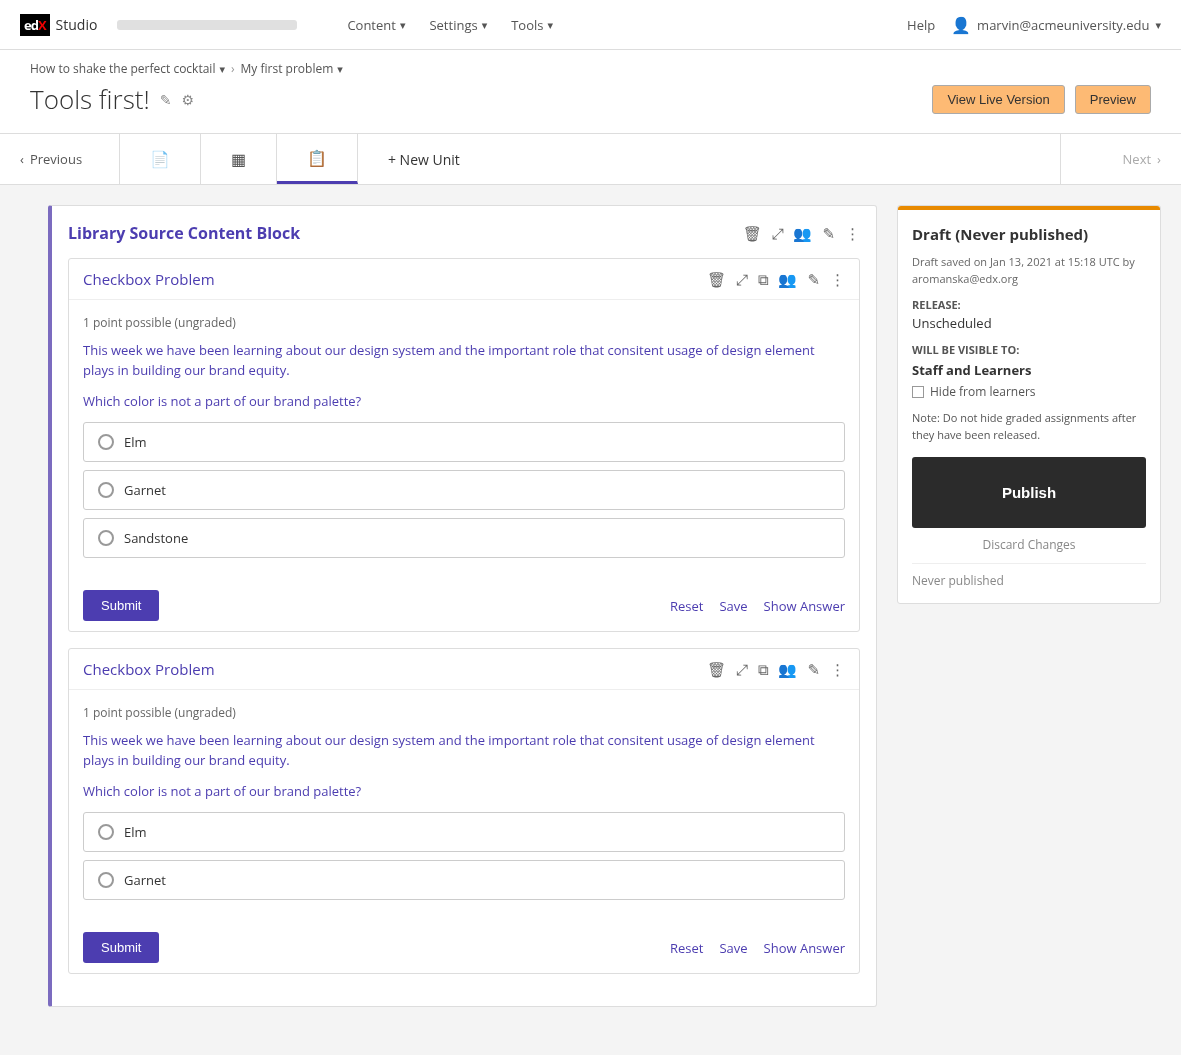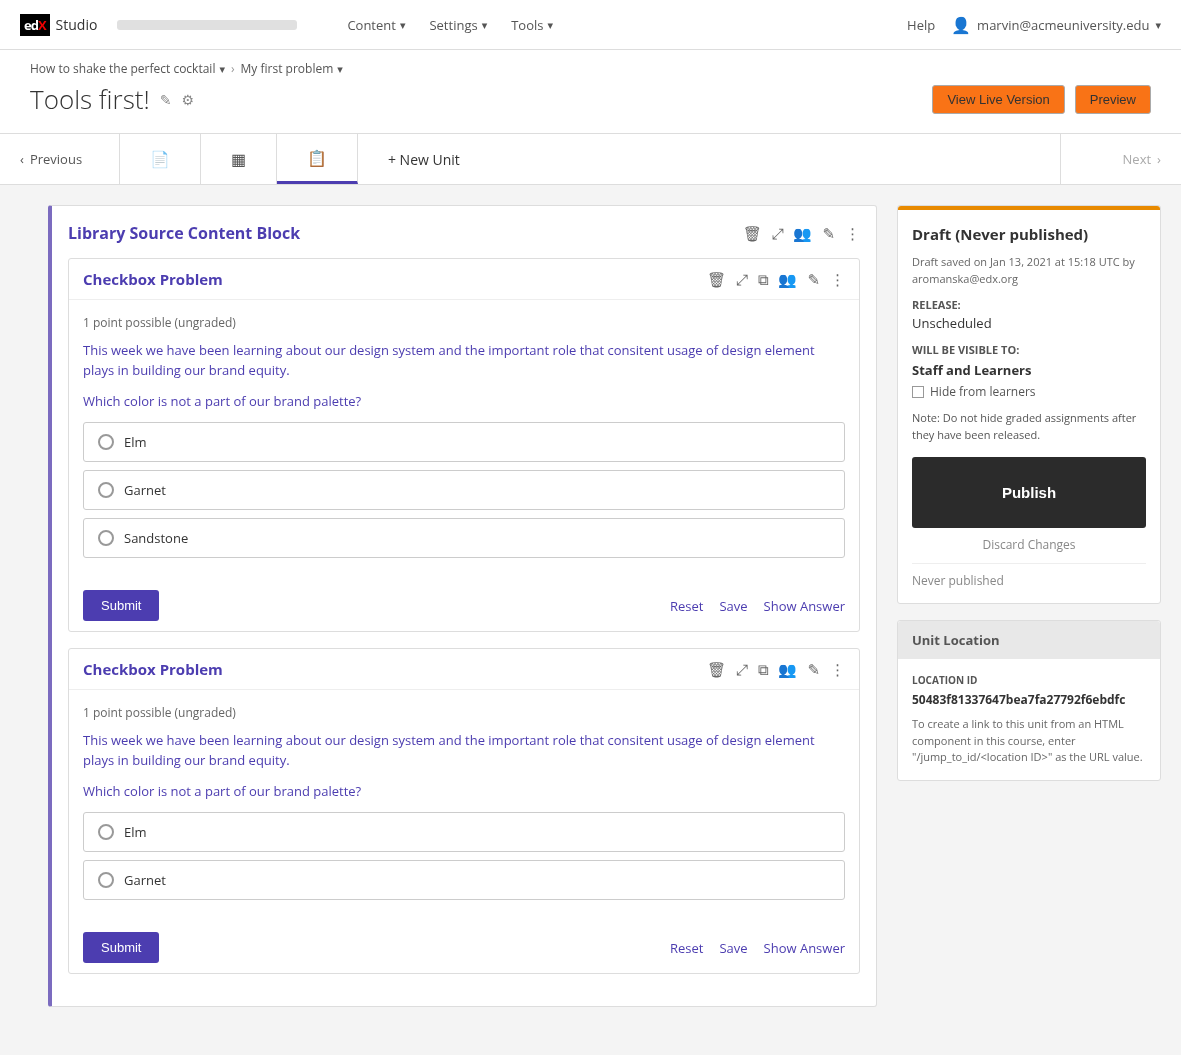--- a/index.html
+++ b/index.html
@@ -87,21 +87,21 @@
     }
     .page-title { font-size: 26px; color: #333; font-weight: 300; }
     .title-icon { color: #888; cursor: pointer; font-size: 14px; }
     .header-actions {
       margin-left: auto;
       display: flex;
       gap: 10px;
     }
     .btn-outline {
       border: 1px solid #aaa;
-      background: #f97316;
+      background: #fdba74;
       padding: 6px 14px;
       font-size: 13px;
       cursor: pointer;
       color: #333;
       border-radius: 3px;
     }
 
     
     .unit-tabs {
       display: flex;
@@ -214,21 +214,21 @@
     }
     .problem-header {
       display: flex;
       align-items: center;
       padding: 10px 14px;
       border-bottom: 1px solid #eee;
     }
     .problem-title {
       font-size: 15px;
       color: #4c3db0;
-      font-weight: bold;
+      font-weight: normal;
       flex: 1;
     }
     .problem-body {
       padding: 14px;
     }
     .points-label {
       font-size: 12px;
       color: #666;
       margin-bottom: 10px;
     }
@@ -613,23 +613,15 @@
           <div class="hide-checkbox"></div>
           <span>Hide from learners</span>
         </div>
         <div class="publish-note">Note: Do not hide graded assignments after they have been released.</div>
         <button class="btn-publish">Publish</button>
         <div class="discard-link">Discard Changes</div>
         <div class="never-published">Never published</div>
       </div>
     </div>
 
-    <div class="unit-location-panel">
-      <div class="unit-location-header">Unit Location</div>
-      <div class="unit-location-body">
-        <div class="location-id-label">LOCATION ID</div>
-        <div class="location-id-value">50483f81337647bea7fa27792f6ebdfc</div>
-        <div class="location-note">To create a link to this unit from an HTML component in this course, enter "/jump_to_id/&lt;location ID&gt;" as the URL value.</div>
-      </div>
-    </div>
 
   </div>
 </div>
 
 </body></html>

